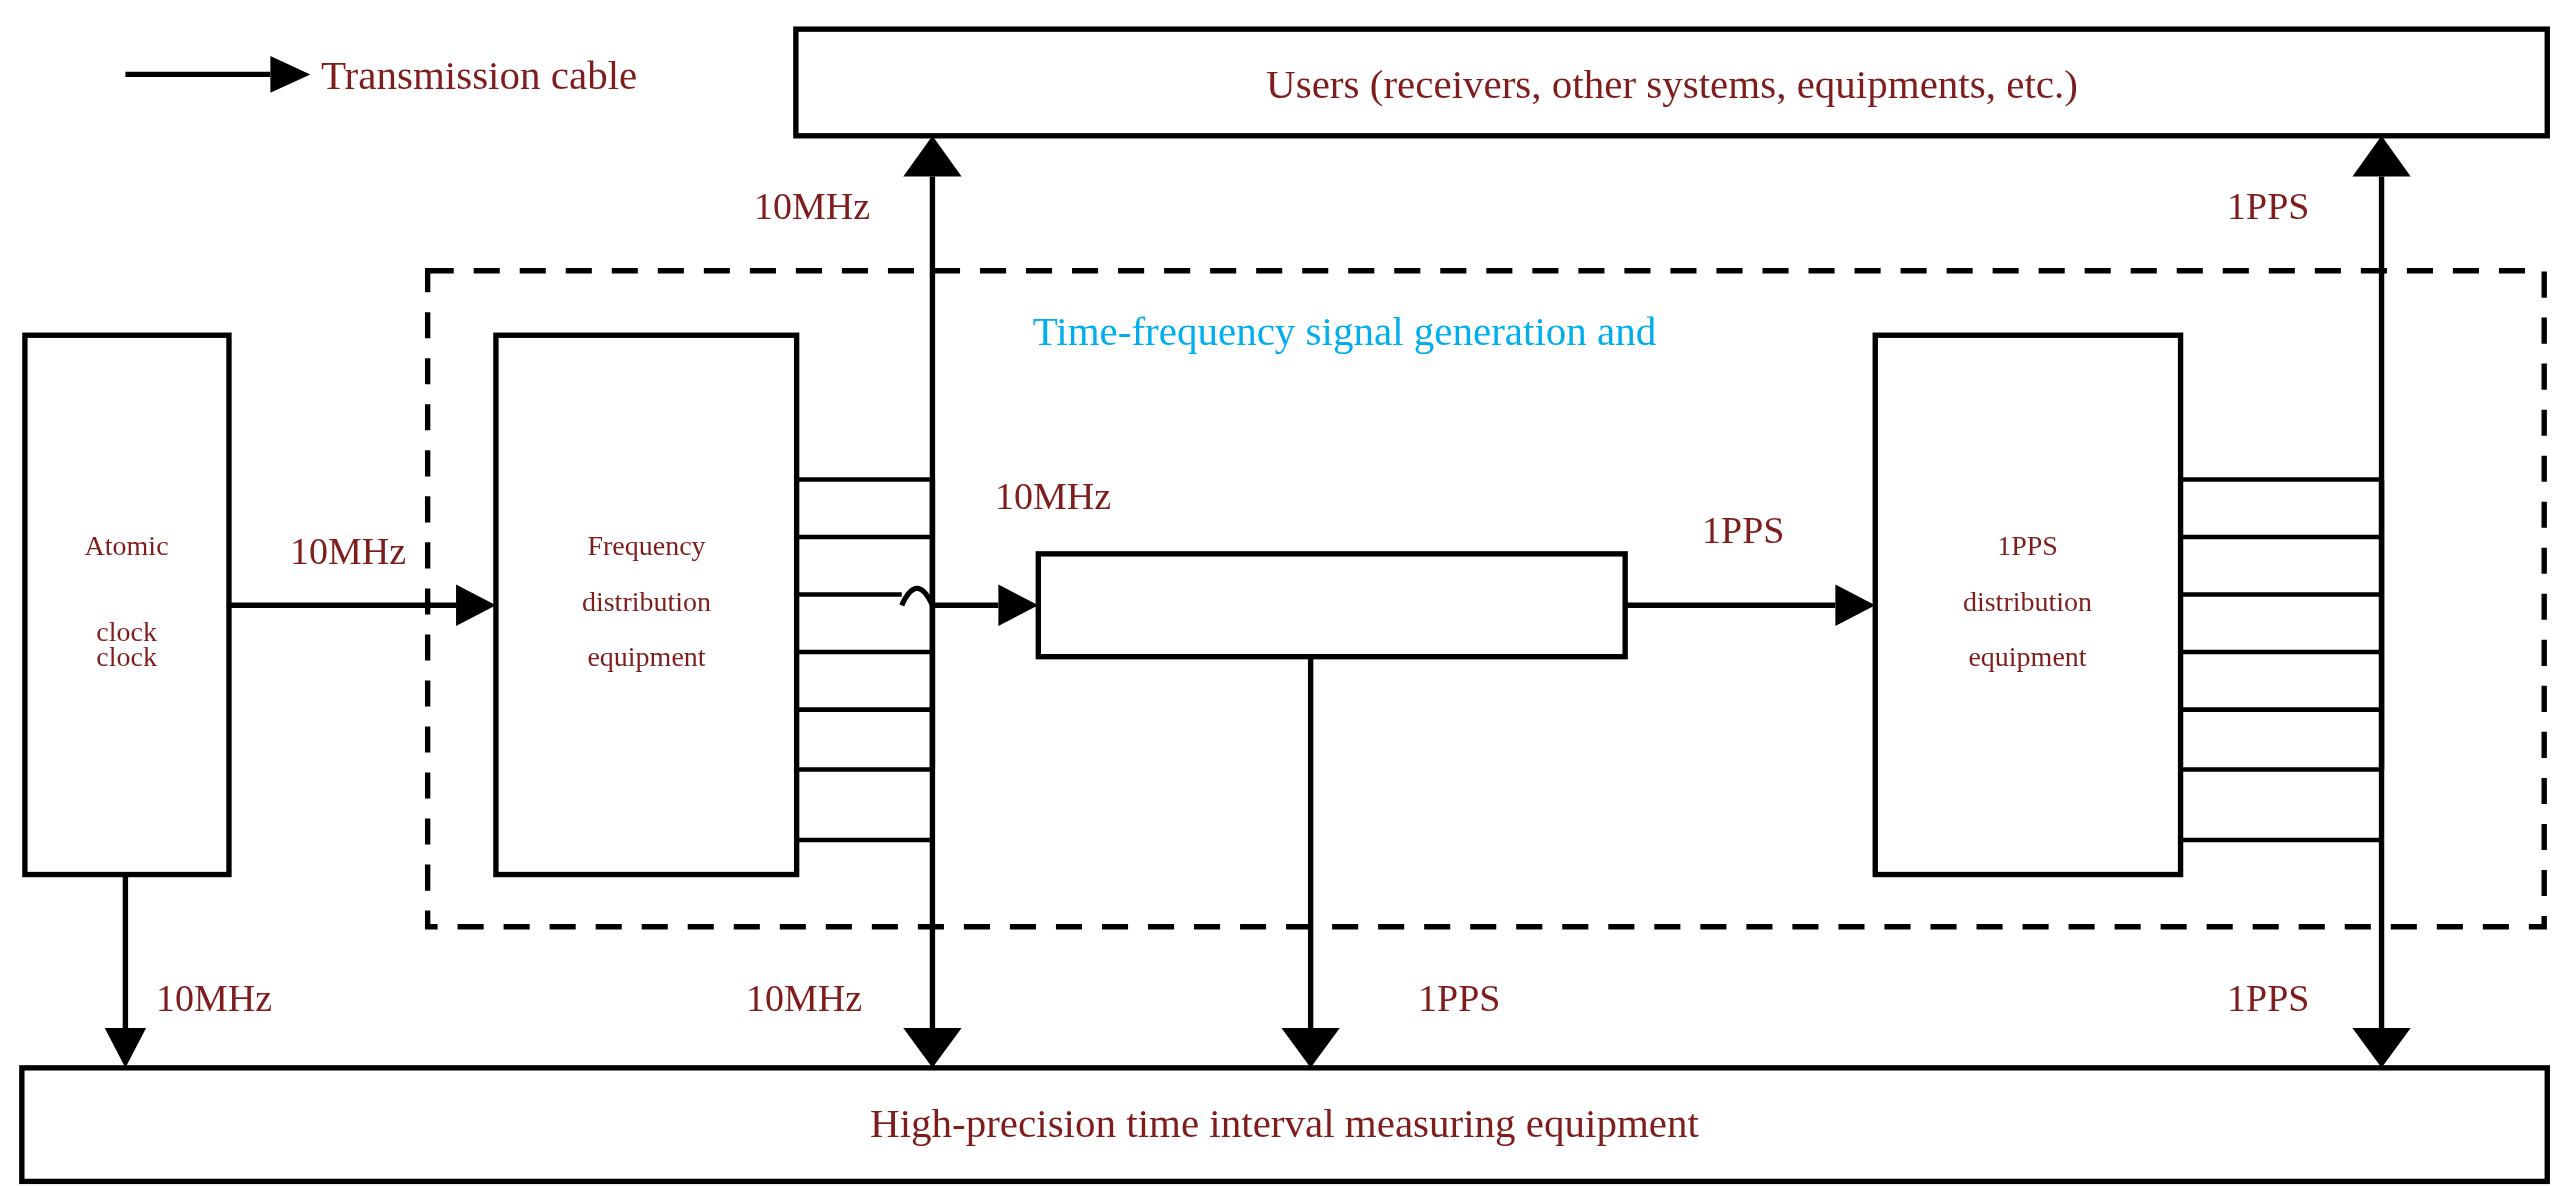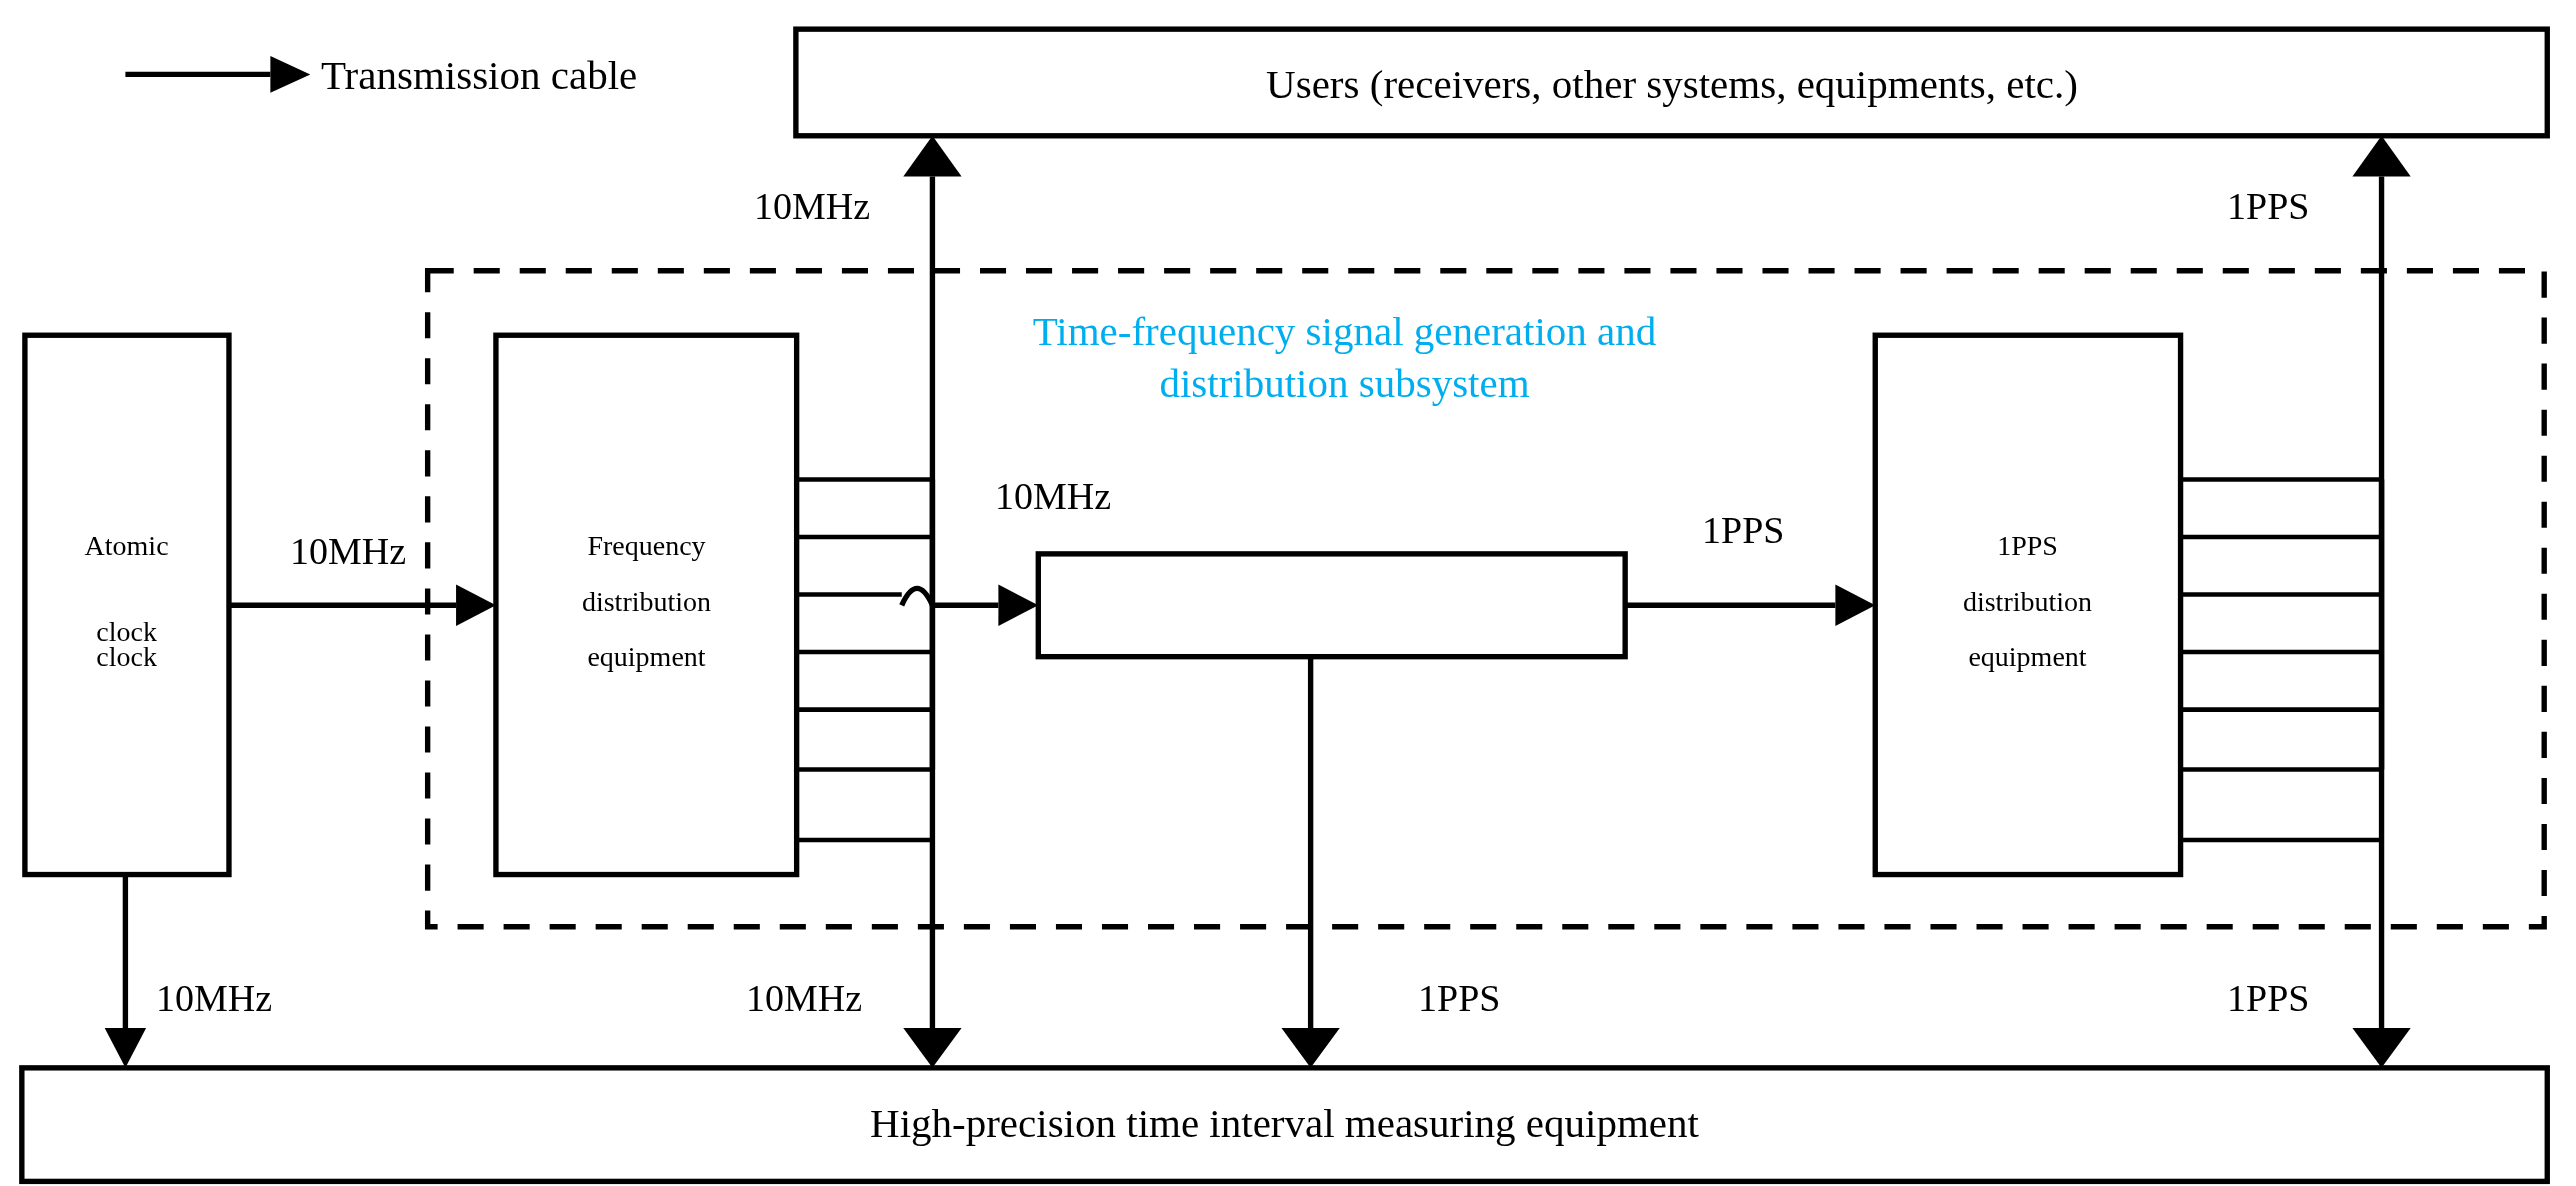--- a/index.html
+++ b/index.html
@@ -48,21 +48,21 @@
     stroke-width: 7;
     fill: none;
   }
   .arrowhead {
     fill: #000000;
     stroke: none;
   }
   .lbl {
     position: absolute;
     font-family: "Liberation Serif", "DejaVu Serif", serif;
-    color: #000000;
+    color: #7f1d1d;
     white-space: pre;
     line-height: 1.18;
   }
   .lbl-box {
     text-align: center;
   }
   .t-sig   { font-size: 38px; }
   .t-box   { font-size: 28px; }
   .t-wide  { font-size: 41px; }
   .t-sub   { font-size: 41px; color: #00AEEF; text-align: center; }
@@ -179,21 +179,20 @@
   <div class="lbl t-box lbl-box" style="left:496px; top:640px; width:301px;">equipment</div>
 
 
   <div class="lbl t-box lbl-box" style="left:1875px; top:529px; width:305px;">1PPS</div>
   <div class="lbl t-box lbl-box" style="left:1875px; top:585px; width:305px;">distribution</div>
   <div class="lbl t-box lbl-box" style="left:1875px; top:640px; width:305px;">equipment</div>
 
   <div class="lbl t-sub" style="left:938px; top:307px; width:813px;">Time-frequency signal generation and</div>
 
   <div class="lbl t-wide lbl-box" style="left:21.5px; top:1099px; width:2526px;">High-precision time interval measuring equipment</div>
-  <div class="lbl t-sub" style="left:938px; top:359px; width:813px;">distribution subsystem</div>
 
   <div class="lbl t-sig" style="left:290px; top:529px;">10MHz</div>
 
   <div class="lbl t-sig" style="left:754px; top:184px;">10MHz</div>
 
   <div class="lbl t-sig" style="left:995px; top:474px;">10MHz</div>
 
   <div class="lbl t-sig" style="left:1702px; top:508px;">1PPS</div>
 
   <div class="lbl t-sig" style="left:2227px; top:184px;">1PPS</div>

